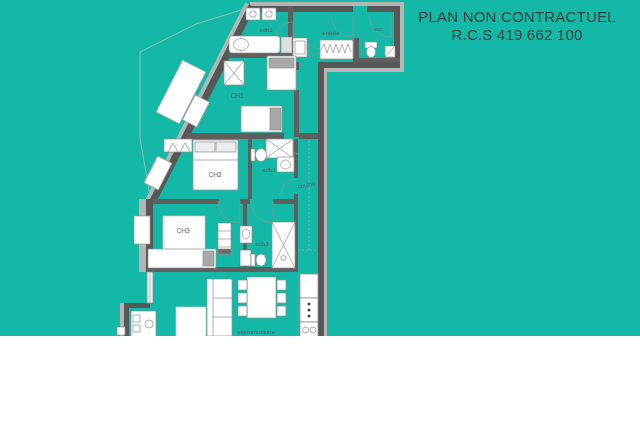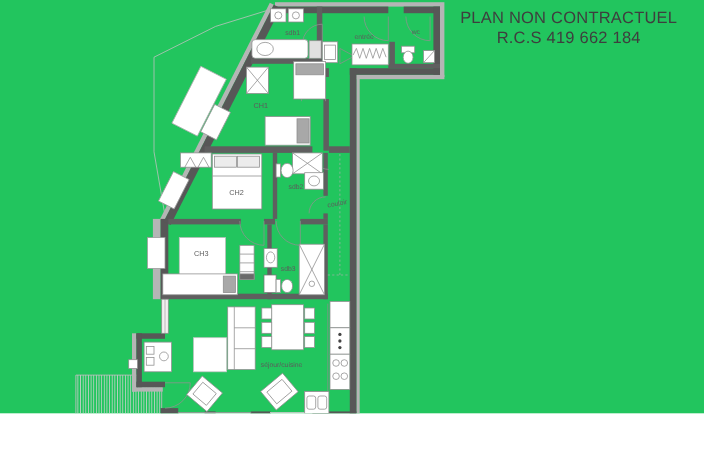--- a/index.html
+++ b/index.html
@@ -1,32 +1,32 @@
 <!DOCTYPE html>
 <html><head>
 <meta charset="utf-8">
 <style>
   html,body{margin:0;padding:0;background:#fff;}
-  #canvas{position:relative;width:640px;height:376px;background:#22c55e;overflow:hidden;
+  #canvas{position:relative;width:640px;height:336px;background:#14b8a6;overflow:hidden;
           font-family:"Liberation Sans",sans-serif;}
   .title-line{position:absolute;width:200px;text-align:center;color:#3e3e3e;
               font-size:15px;letter-spacing:.2px;}
   #title1{left:417px;top:8px;}
   #title2{left:417px;top:26px;}
   svg{position:absolute;left:0;top:0;}
   .lbl{font-family:"Liberation Sans",sans-serif;font-size:6.2px;fill:#5c5c5c;text-anchor:middle;}
   .lblbig{font-size:6.6px;}
 </style>
 </head>
 <body>
 
 <div id="canvas">
 
   <div id="title1" class="title-line">PLAN NON CONTRACTUEL</div>
-  <div id="title2" class="title-line">R.C.S 419 662 184</div>
+  <div id="title2" class="title-line">R.C.S 419 662 100</div>
 
   <svg width="640" height="432" viewBox="0 0 640 432">
     <defs>
       <pattern id="hatch" width="2.4" height="6" patternUnits="userSpaceOnUse">
         <path d="M1.2,0 V6" stroke="#d2d2d2" stroke-width="0.7"></path>
       </pattern>
     </defs>
 
     <g>
       <polygon points="69,341 126,341 126,352 147,352 147,385 287,385 287,417 69,417" fill="url(#hatch)" stroke="#bdbdbd" stroke-width="0.8"></polygon>

